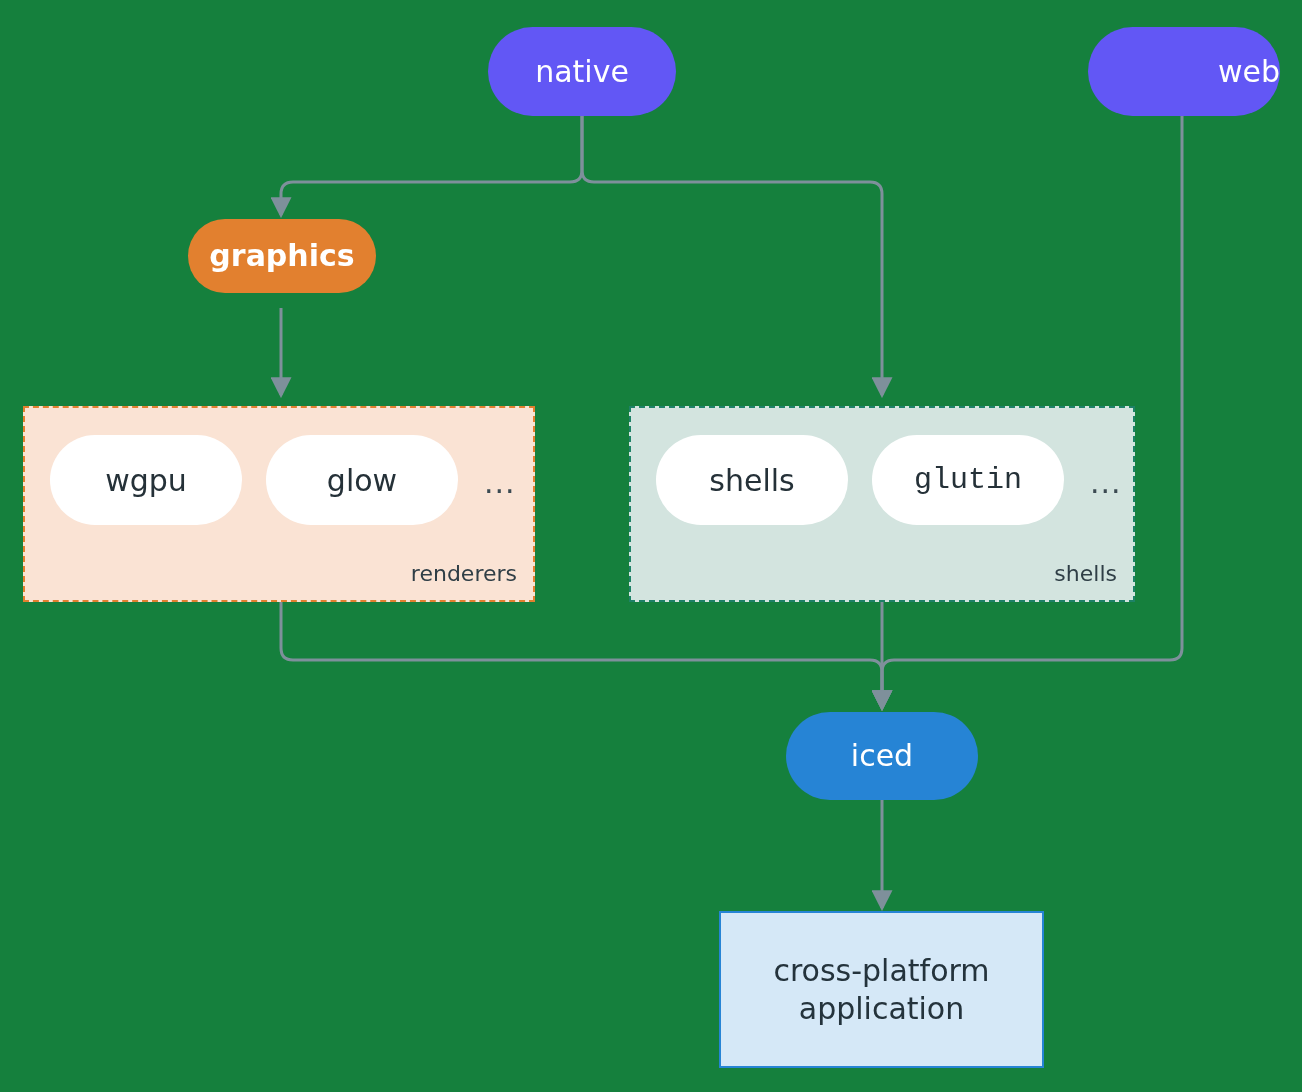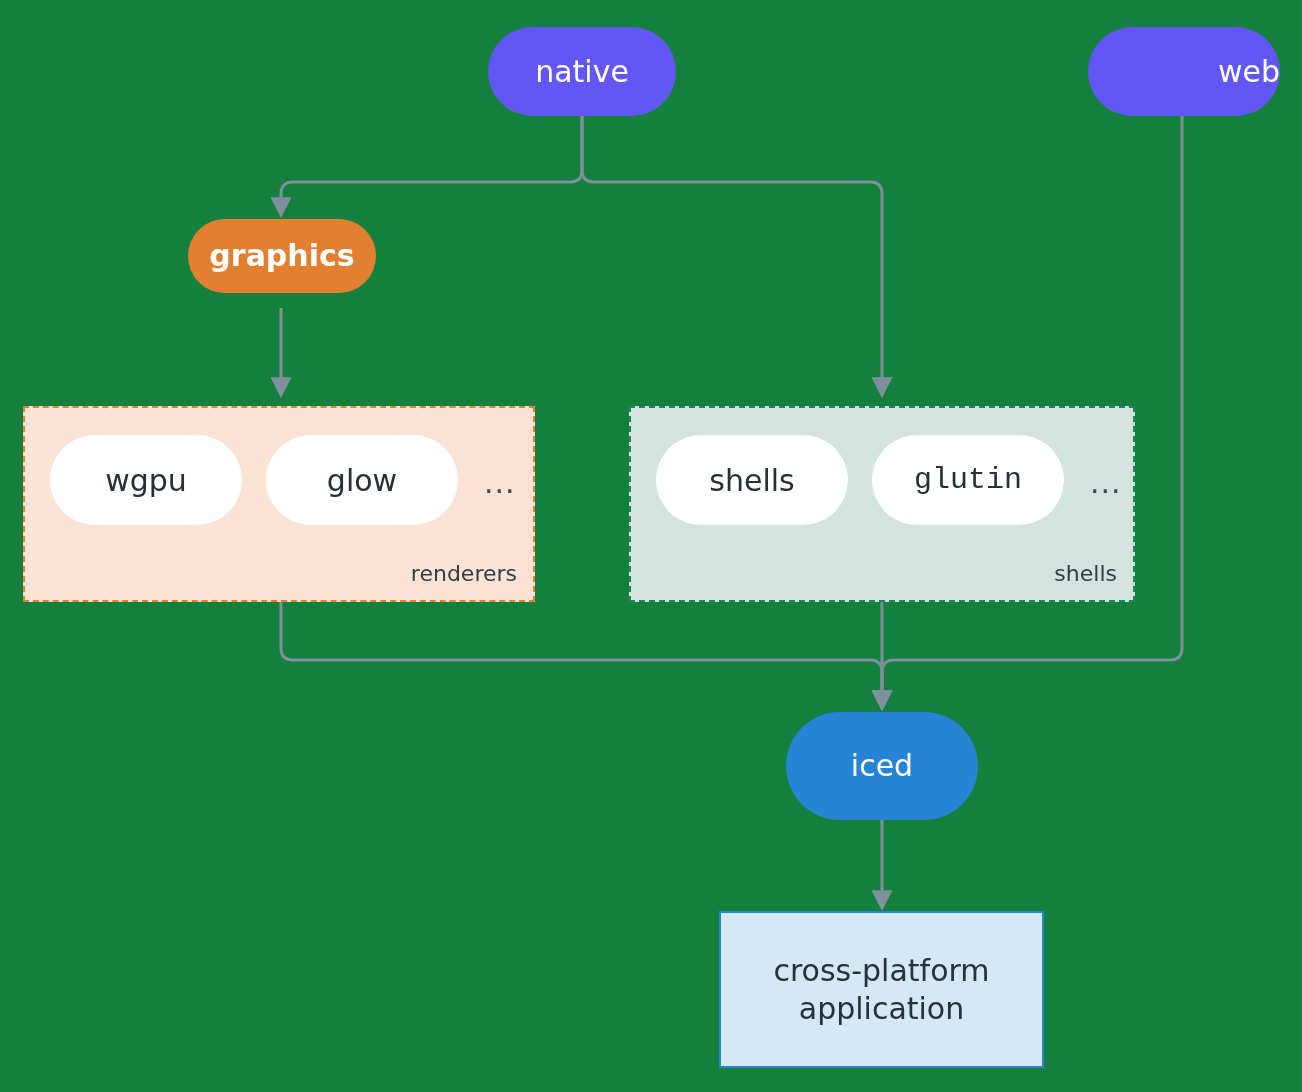--- a/index.html
+++ b/index.html
@@ -158,21 +158,21 @@
     <div class="leaf" style="left:25px; top:27px; width:192px; height:90px;">
       <span>shells</span>
     </div>
     <div class="leaf" style="left:241px; top:27px; width:192px; height:90px;font-family:Liberation Mono, monospace;">
       <span>glutin</span>
     </div>
     <div class="ellipsis" style="left:459px; top:57px;">...</div>
     <div class="cluster-label" style="right:16px; bottom:14px;">shells</div>
   </div>
 
-  <div class="node pill node-iced" style="left:786px; top:712px; width:192px; height:108px;">
+  <div class="node pill node-iced" style="left:786px; top:712px; width:192px; height:88px;">
     <span>iced</span>
   </div>
 
   <div class="node node-app" style="left:719px; top:911px; width:325px; height:157px;">
     <span class="ln">cross-platform</span>
     <span class="ln">application</span>
   </div>
 
 </div>
 

